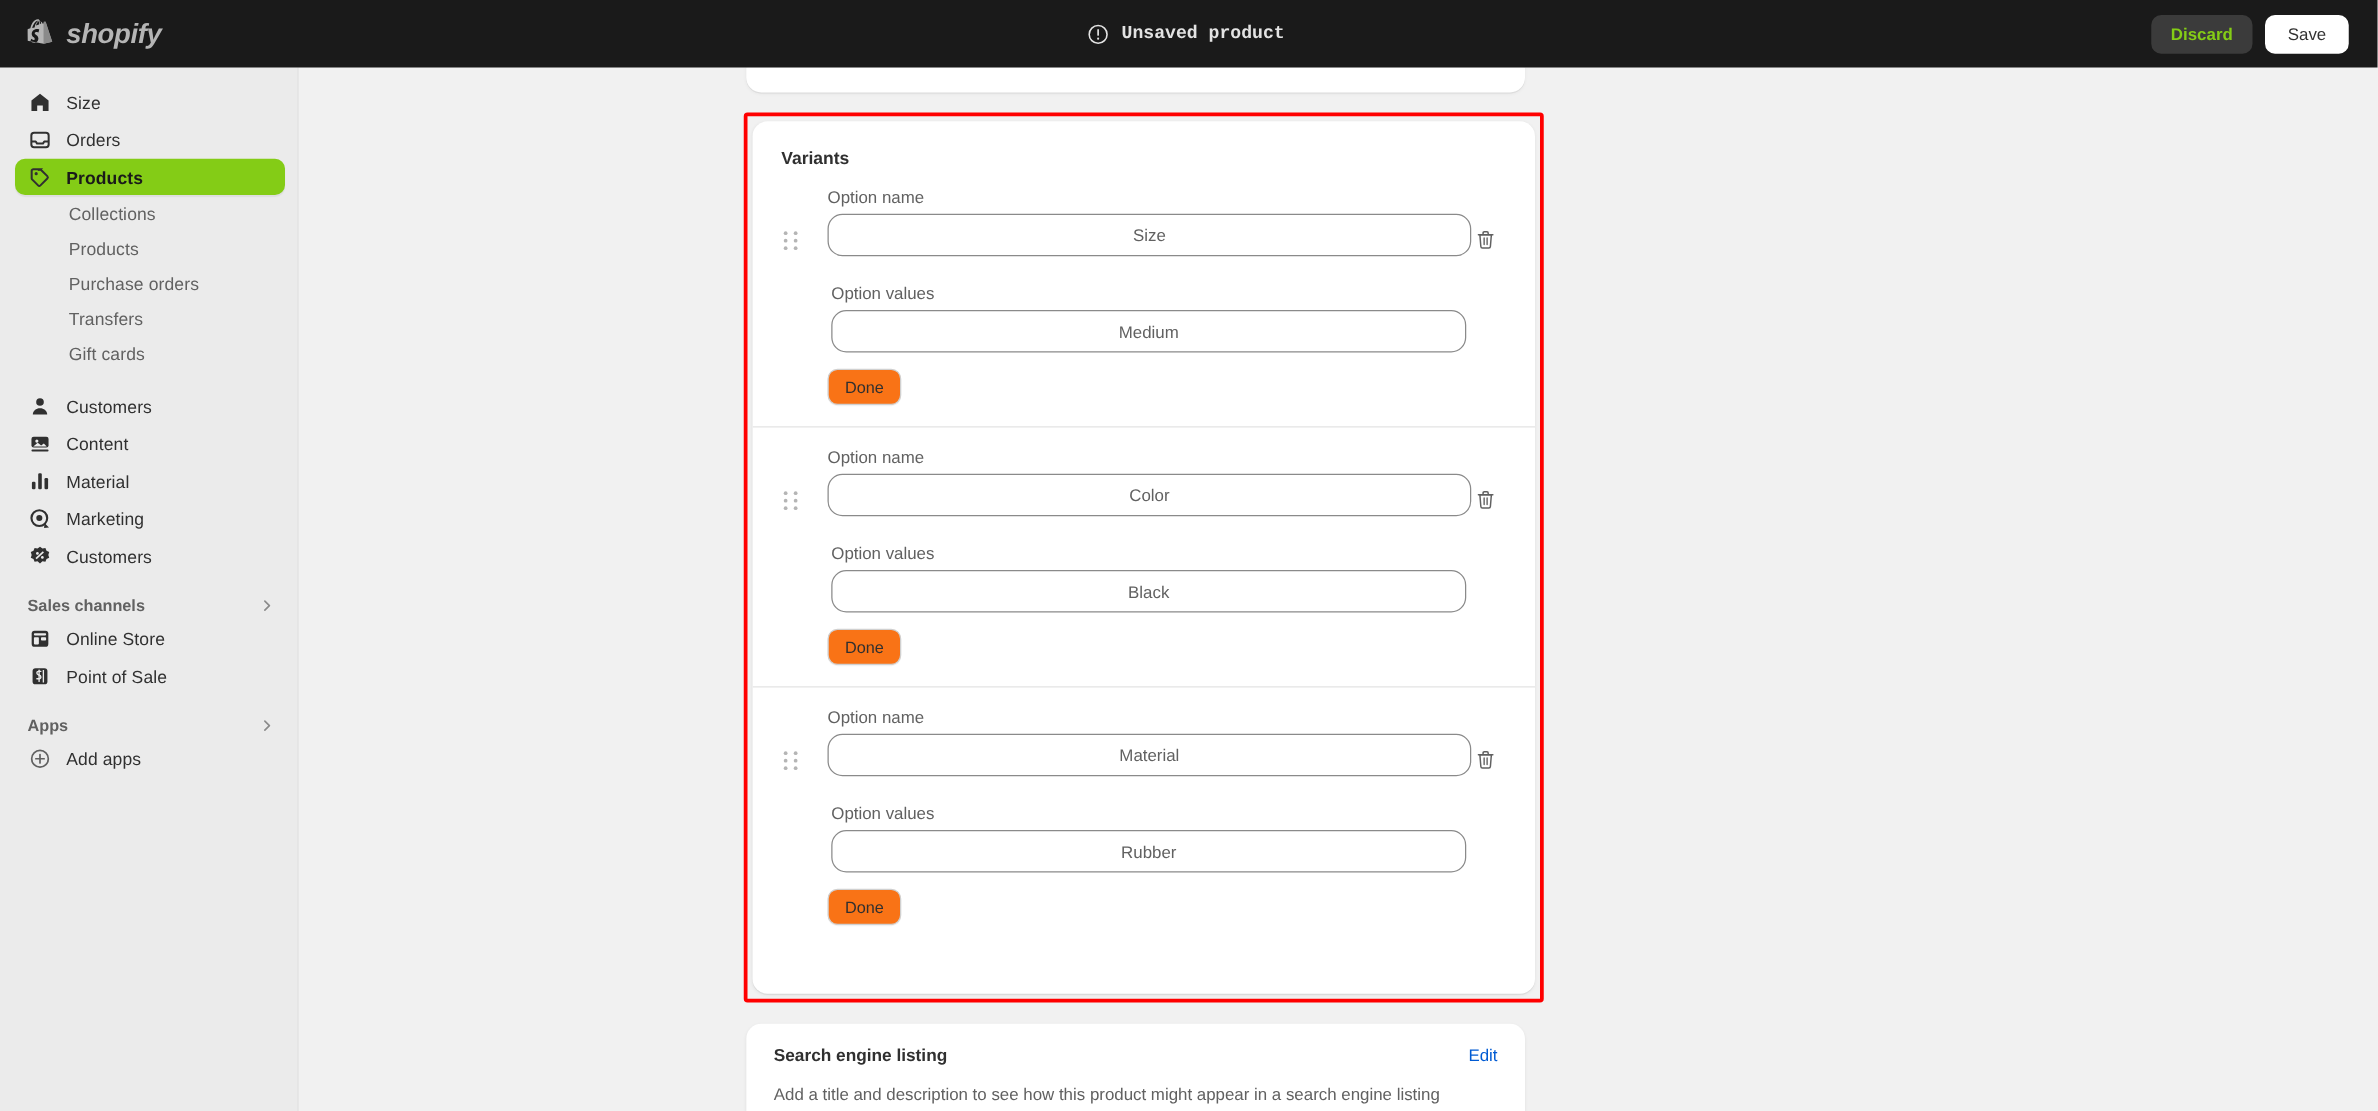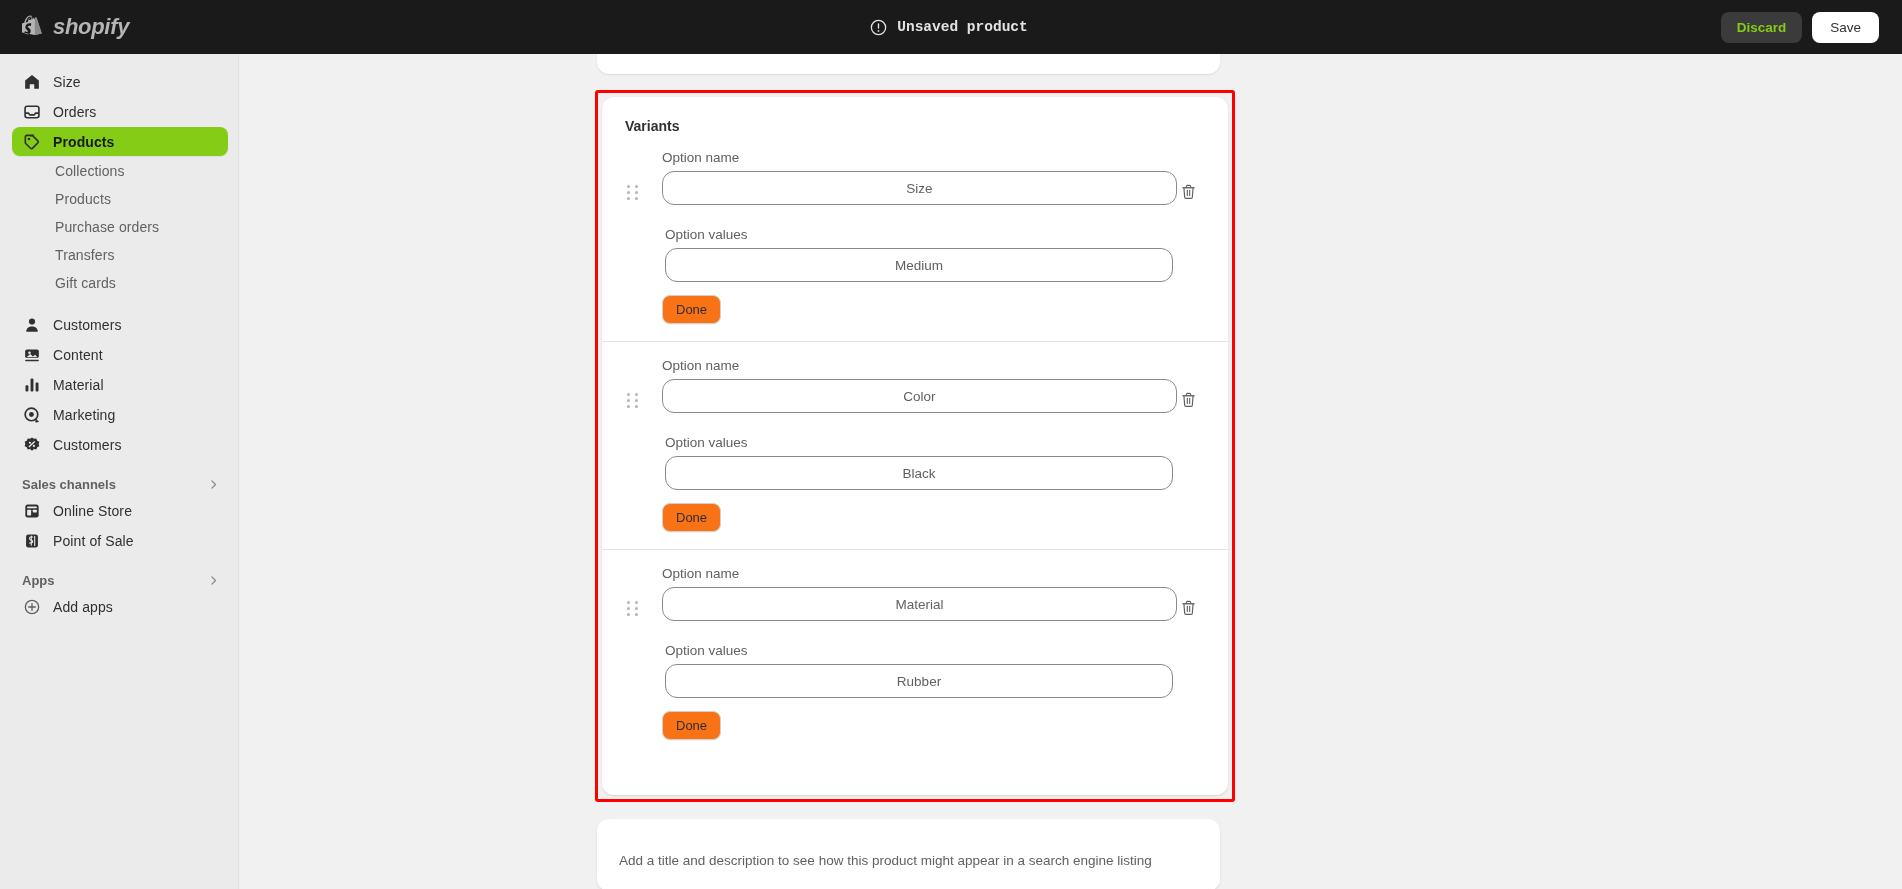--- a/index.html
+++ b/index.html
@@ -476,16 +476,20 @@
         <div class="spacer-22"></div>
         <div class="field-label indent">Option values</div>
         <input class="txt-input sub" type="text" value="Rubber" style="">
         <div class="spacer-12"></div>
         <button class="btn-done">Done</button>
       </div>
     </section>
   </div>
 
   <section class="seo-card">
+    <div class="seo-head">
+      <span class="seo-title">Search engine listing</span>
+      <span class="seo-edit">Edit</span>
+    </div>
     <div class="seo-desc">Add a title and description to see how this product might appear in a search engine listing</div>
   </section>
 
 </div>
 
 </body></html>

